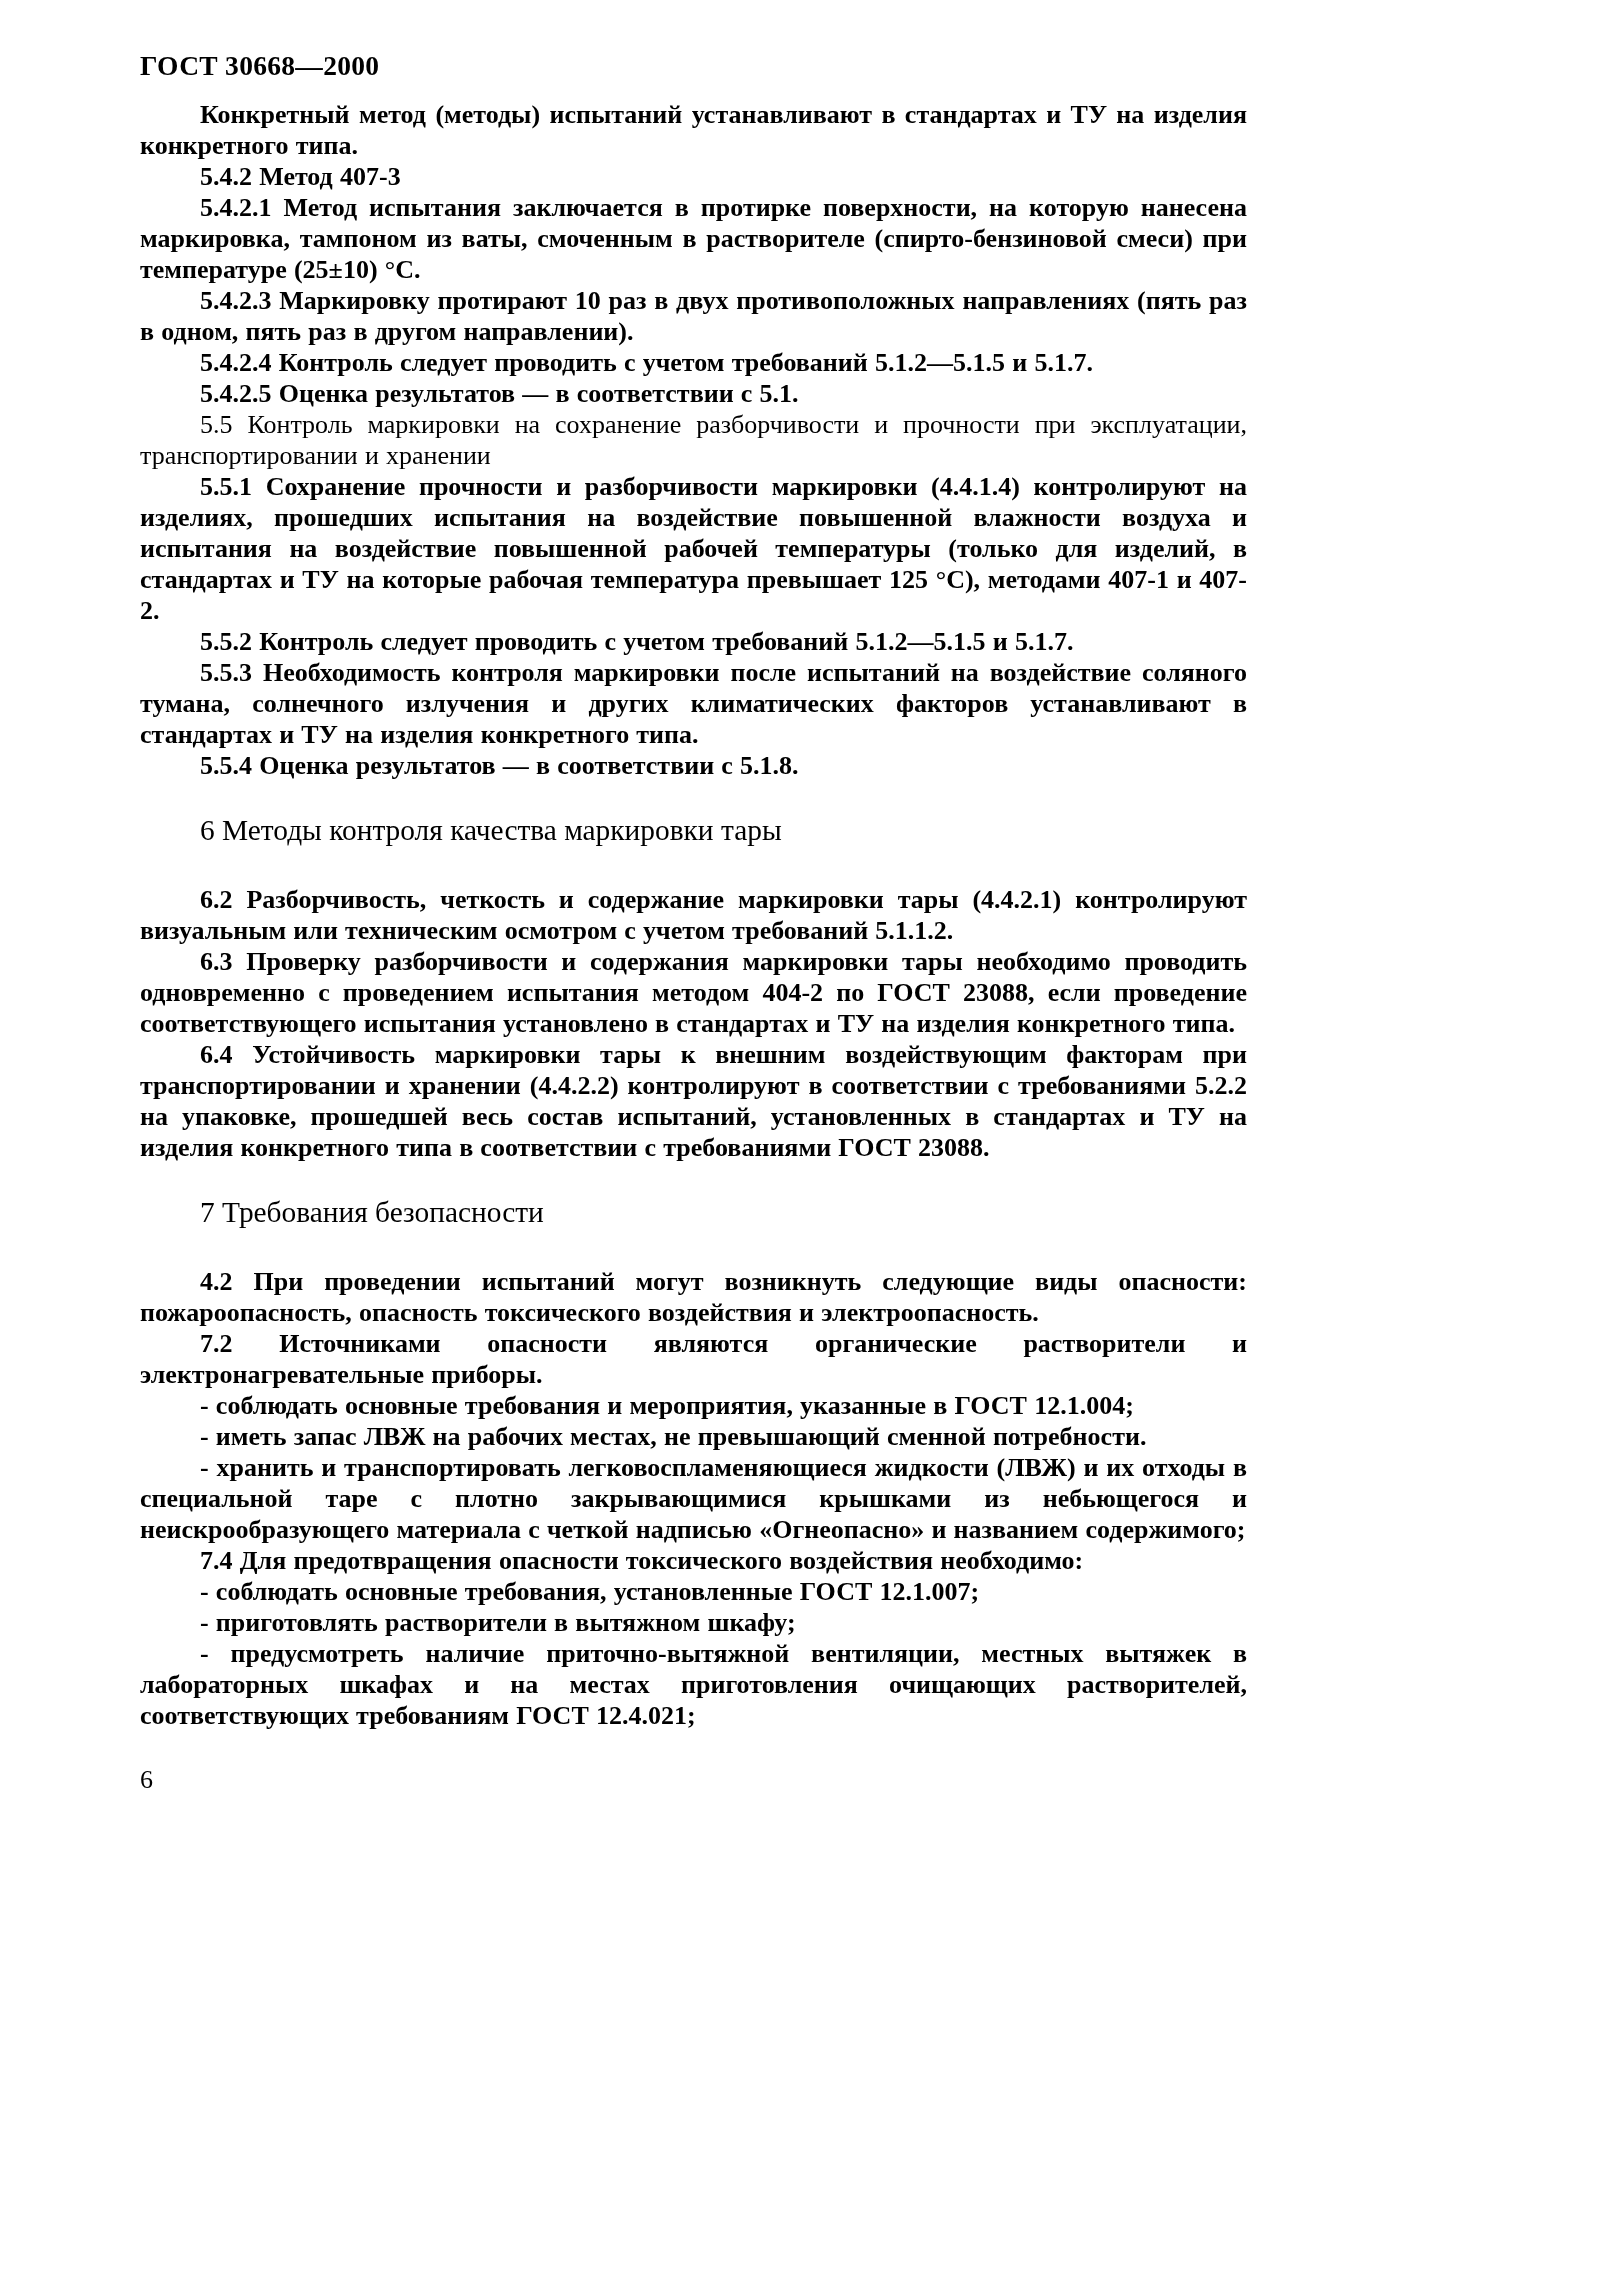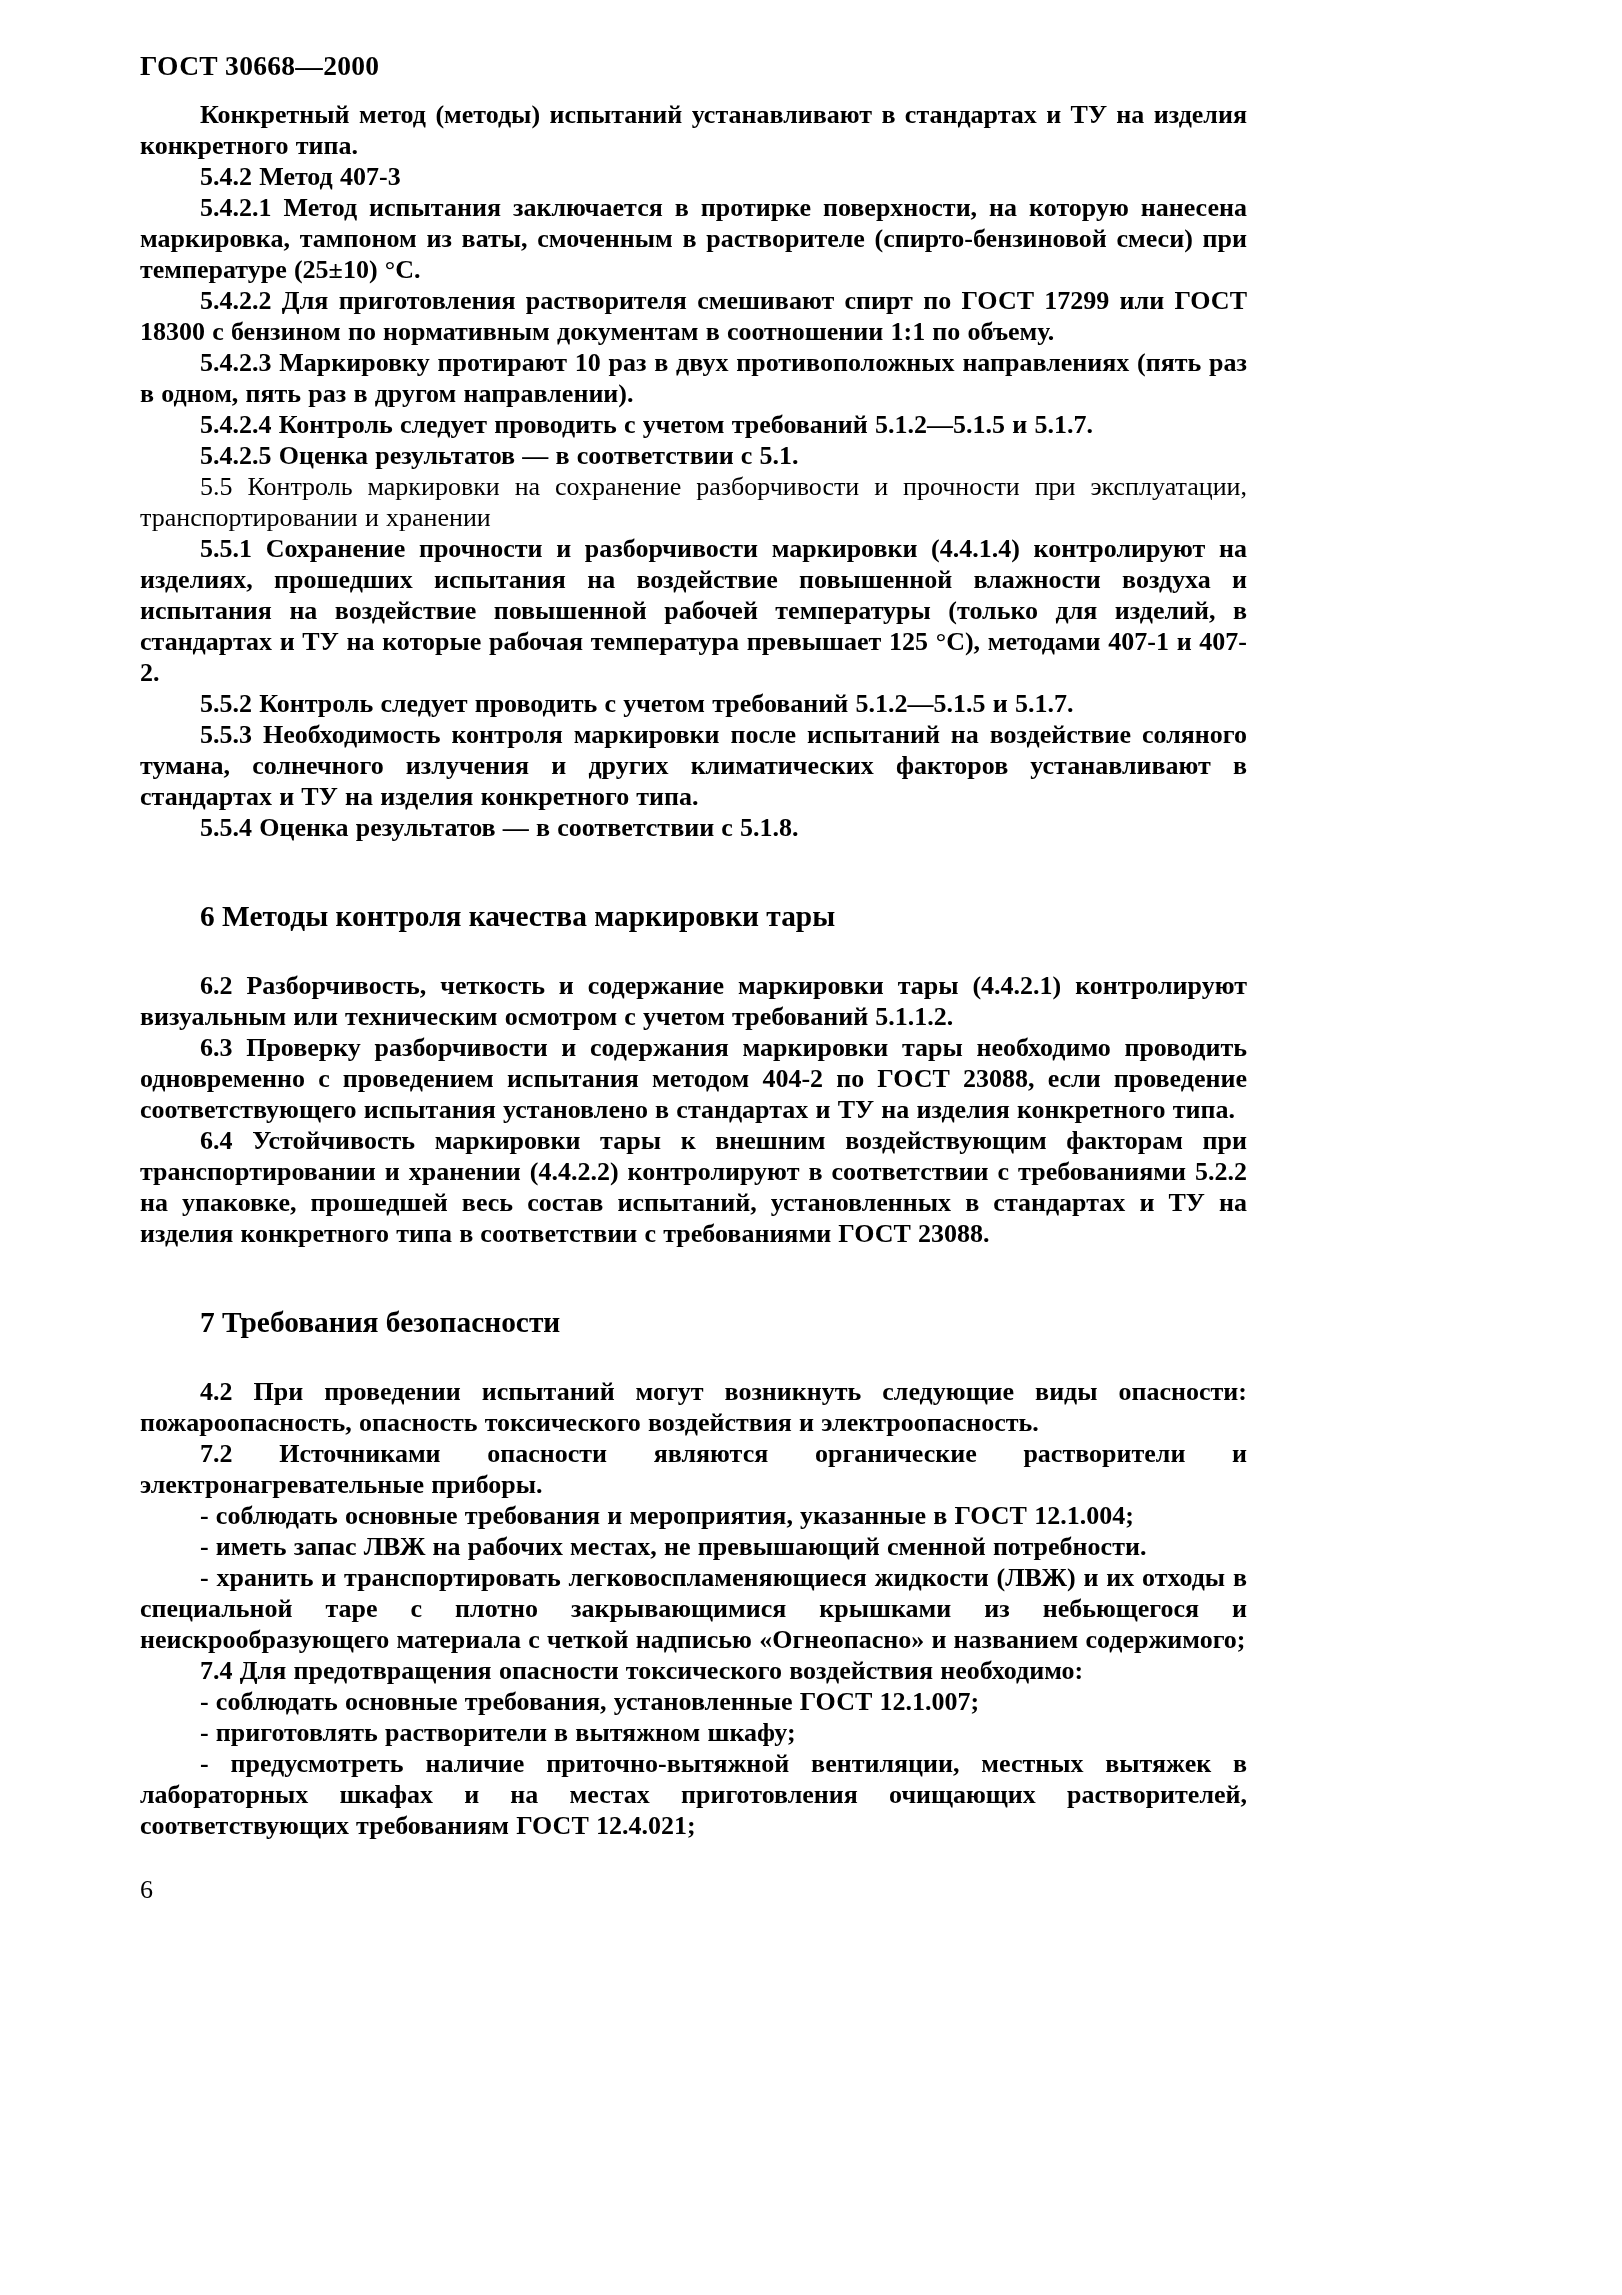--- a/index.html
+++ b/index.html
@@ -33,42 +33,41 @@
     text-indent: 60px;
     word-spacing: 0.7px;
     font-weight: bold;
   }
   .doc-content p.bold {
     font-weight: normal;
   }
   .doc-content h2 {
     font-size: 29.4px;
     line-height: 34px;
-    font-weight: bold;
-    margin: 56px 0 37px 0;
+    font-weight: normal;
+    margin: 32px 0 37px 0;
     text-indent: 60px;
     text-align: left;
   }
   .page-number {
     font-size: 26px;
     line-height: 31px;
     margin-top: 33px;
   }
 </style>
 </head>
 <body>
 
 <div class="page">
   <div class="doc-header">ГОСТ 30668—2000</div>
 
   <div class="doc-content">
       <p>Конкретный метод (методы) испытаний устанавливают в стандартах и ТУ на изделия конкретного типа.</p>
       <p>5.4.2  Метод 407-3</p>
       <p>5.4.2.1  Метод испытания заключается в протирке поверхности, на которую нанесена маркировка, тампоном из ваты, смоченным в растворителе (спирто-бензиновой смеси) при температуре (25±10) °С.</p>
-      <p>5.4.2.2  Для приготовления растворителя смешивают спирт по ГОСТ 17299 или ГОСТ 18300 с бензином по нормативным документам в соотношении 1:1 по объему.</p>
       <p>5.4.2.3  Маркировку протирают 10 раз в двух противоположных направлениях (пять раз в одном, пять раз в другом направлении).</p>
       <p>5.4.2.4  Контроль следует проводить с учетом требований 5.1.2—5.1.5 и 5.1.7.</p>
       <p>5.4.2.5  Оценка результатов — в соответствии с 5.1.</p>
       <p class="bold">5.5  Контроль маркировки на сохранение разборчивости и прочности при эксплуатации, транспортировании и хранении</p>
       <p>5.5.1  Сохранение прочности и разборчивости маркировки (4.4.1.4) контролируют на изделиях, прошедших испытания на воздействие повышенной влажности воздуха и испытания на воздействие повышенной рабочей температуры (только для изделий, в стандартах и ТУ на которые рабочая температура превышает 125 °С), методами 407-1 и 407-2.</p>
       <p>5.5.2  Контроль следует проводить с учетом требований 5.1.2—5.1.5 и 5.1.7.</p>
       <p>5.5.3  Необходимость контроля маркировки после испытаний на воздействие соляного тумана, солнечного излучения и других климатических факторов устанавливают в стандартах и ТУ на изделия конкретного типа.</p>
       <p>5.5.4  Оценка результатов — в соответствии с 5.1.8.</p>
       <h2>6  Методы контроля качества маркировки тары</h2>
       <p>6.2  Разборчивость, четкость и содержание маркировки тары (4.4.2.1) контролируют визуальным или техническим осмотром с учетом требований 5.1.1.2.</p>

